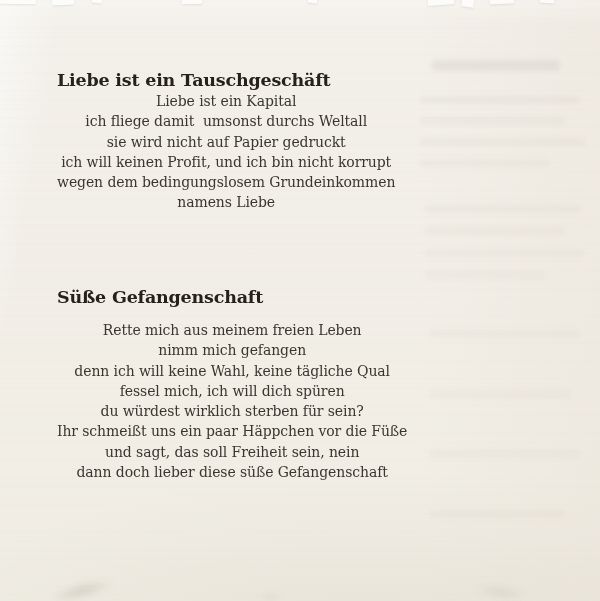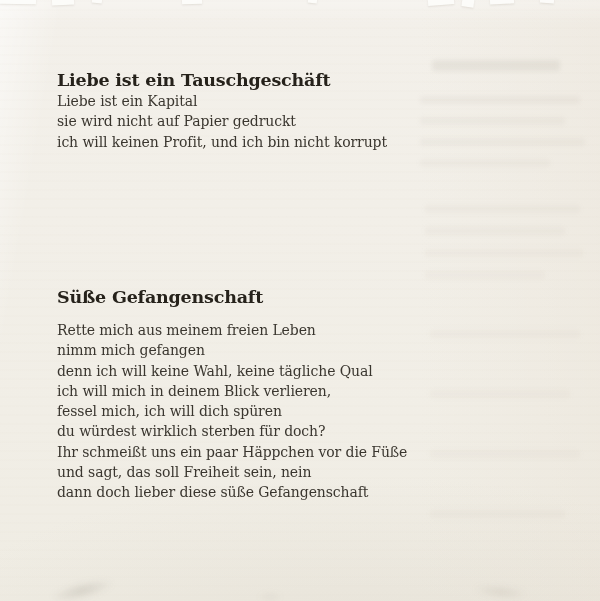--- a/index.html
+++ b/index.html
@@ -118,20 +118,21 @@
     font-size: 17.5px;
     letter-spacing: -0.2px;
     color: #26221b;
   }
   .title-1 { top: 58px; }
   .title-2 { top: 275px; }
 
   .poem-body {
     position: absolute;
     left: 0;
+    text-align: center;
   }
   .body-1 { top: 91px; }
   .body-2 { top: 320px; }
 
   .poem-line {
     font-family: "DejaVu Serif", serif;
     font-size: 14px;
     line-height: 20.3px;
     letter-spacing: -0.1px;
     color: #3a362f;
@@ -172,32 +173,34 @@
   <div class="smudge s1"></div>
   <div class="smudge s2"></div>
   <div class="smudge s3"></div>
 
   <div class="content">
 
     <h1 class="poem-title title-1">Liebe ist ein Tauschgeschäft</h1>
 
     <div class="poem-body body-1">
         <div class="poem-line">Liebe ist ein Kapital</div>
+        <div class="poem-line">ich fliege damit  umsonst durchs Weltall</div>
         <div class="poem-line">sie wird nicht auf Papier gedruckt</div>
         <div class="poem-line">ich will keinen Profit, und ich bin nicht korrupt</div>
+        <div class="poem-line">wegen dem bedingungslosem Grundeinkommen</div>
+        <div class="poem-line">namens Liebe</div>
       </div>
 
     <h1 class="poem-title title-2">Süße Gefangenschaft</h1>
 
     <div class="poem-body body-2">
         <div class="poem-line">Rette mich aus meinem freien Leben</div>
         <div class="poem-line">nimm mich gefangen</div>
         <div class="poem-line">denn ich will keine Wahl, keine tägliche Qual</div>
-        <div class="poem-line">ich will mich in deinem Blick verlieren,</div>
         <div class="poem-line">fessel mich, ich will dich spüren</div>
-        <div class="poem-line">du würdest wirklich sterben für doch?</div>
+        <div class="poem-line">du würdest wirklich sterben für sein?</div>
         <div class="poem-line">Ihr schmeißt uns ein paar Häppchen vor die Füße</div>
         <div class="poem-line">und sagt, das soll Freiheit sein, nein</div>
         <div class="poem-line">dann doch lieber diese süße Gefangenschaft</div>
       </div>
 
   </div>
 </div>
 
 </body></html>

